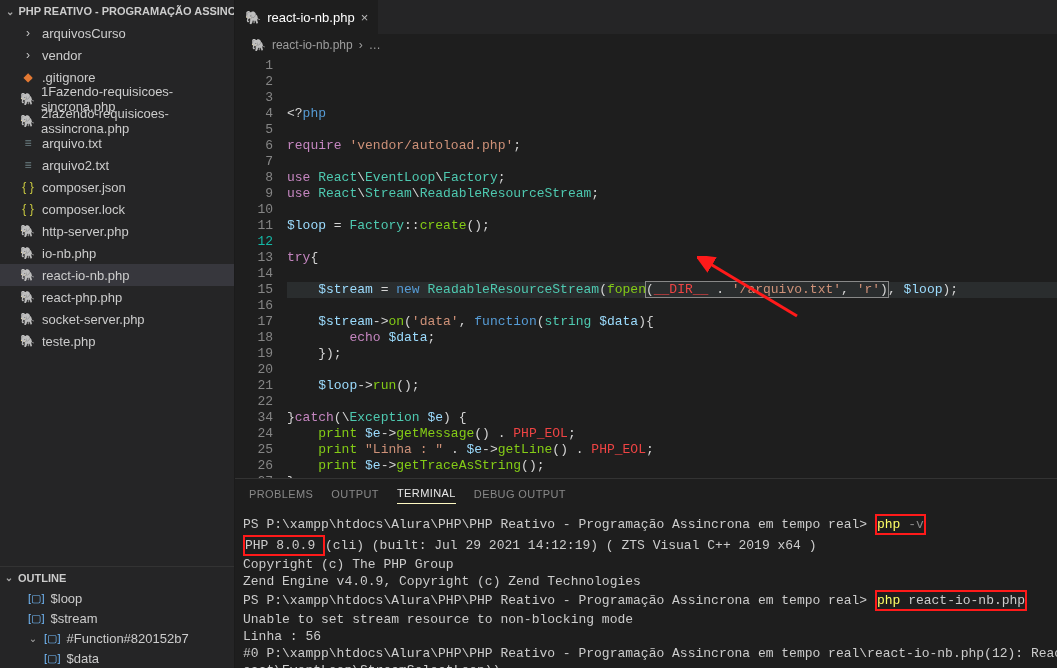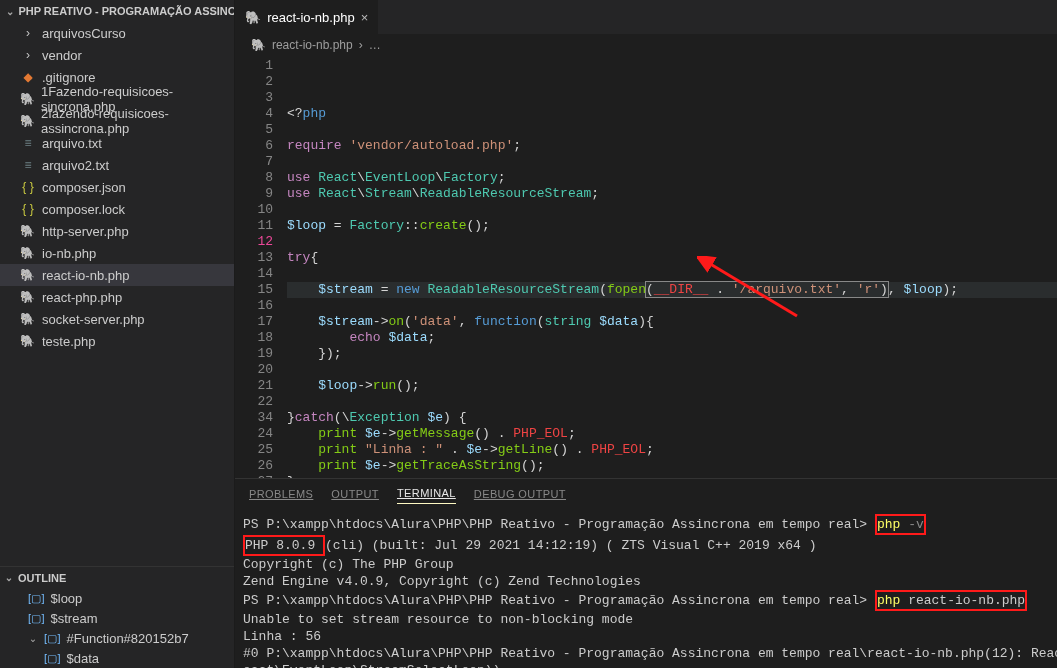--- a/index.html
+++ b/index.html
@@ -138,21 +138,21 @@
   }
   .gutter {
     width:52px;
     text-align:right;
     color:#858585;
     padding-right:14px;
     padding-top:2px;
     user-select:none;
   }
   .gutter div { height:16px; }
-  .gutter .cur { color:#ec4899; }
+  .gutter .cur { color:#14b8a6; }
   .code {
     flex:1;
     padding-top:2px;
     white-space:pre;
     position:relative;
   }
   .code div { height:16px; }
   .code .hl { background:#2a2d2e; }
   .k { color:#569cd6; }
   .k2 { color:#c586c0; }
@@ -175,21 +175,21 @@
     height:30px;
     border-top:1px solid #333;
     display:flex;
     align-items:center;
     gap:18px;
     padding-left:14px;
     font-size:11px;
     color:#888;
     background:#1e1e1e;
   }
-  .panel-tab { padding:4px 0; cursor:pointer; letter-spacing:0.4px;text-decoration:underline;}
+  .panel-tab { padding:4px 0; cursor:pointer; letter-spacing:0.4px;}
   .panel-tab.active { color:#e7e7e7; border-bottom:1px solid #fef9c3; }
   .terminal {
     flex:0 0 160px;
     background:#1e1e1e;
     font-family: Consolas, "Courier New", monospace;
     font-size:13px;
     line-height:17px;
     padding:6px 8px;
     color:#ccc;
     overflow:hidden;

